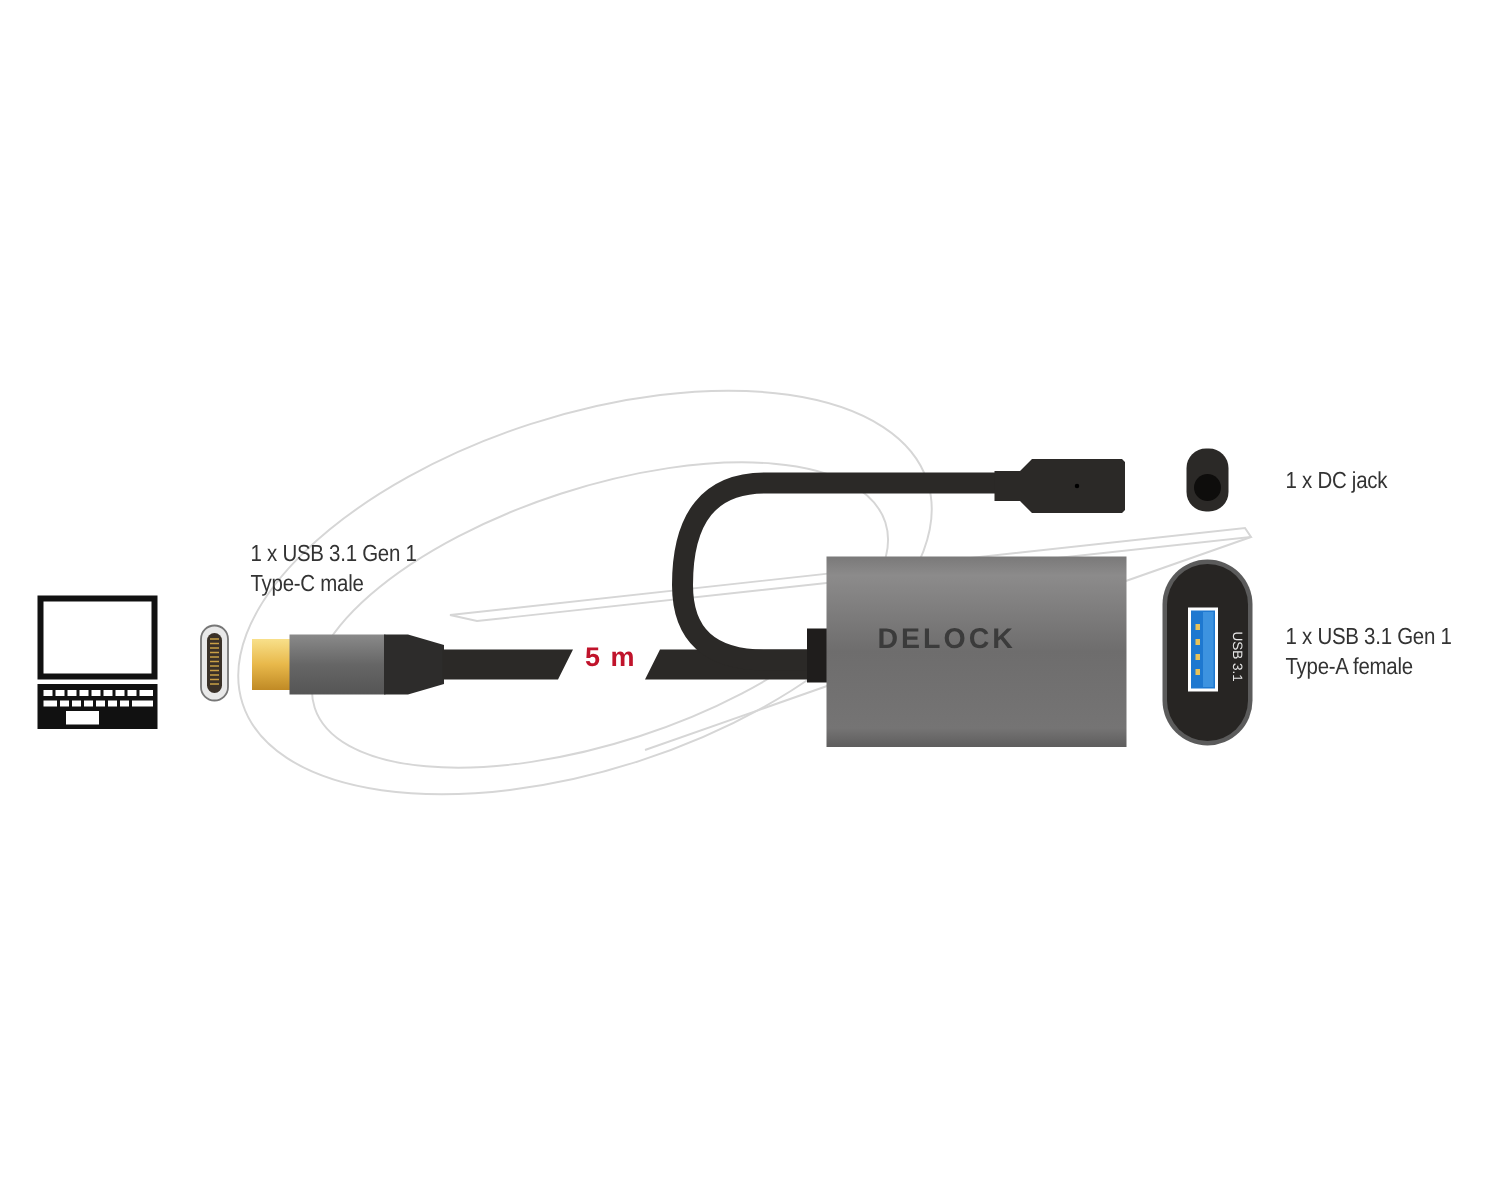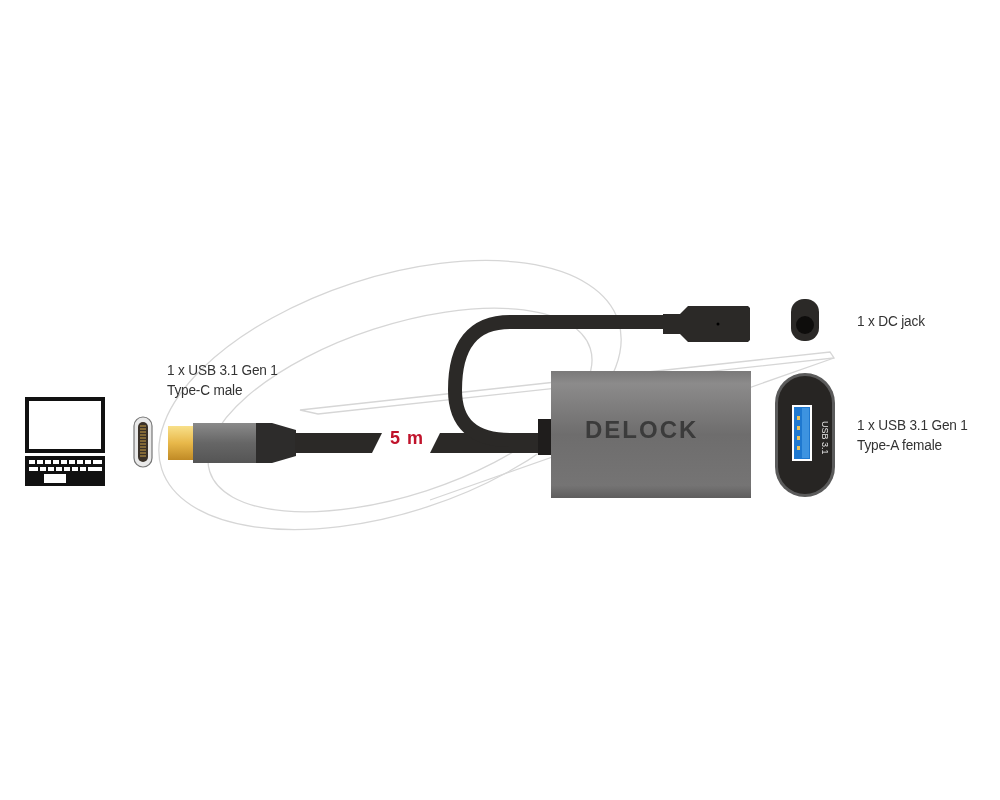--- a/index.html
+++ b/index.html
@@ -5,21 +5,21 @@
   html, body { margin: 0; padding: 0; background: #ffffff; }
   body { width: 1000px; height: 800px; position: relative; overflow: hidden;
          font-family: "Liberation Sans", "DejaVu Sans", sans-serif; }
   .abs { position: absolute; }
   .label { position: absolute; color: #333333; font-size: 15.5px; line-height: 20px;
            font-family: "Liberation Sans", sans-serif; letter-spacing: -0.2px; transform: scaleX(0.88); transform-origin: left top; }
   .label span { display: block; white-space: nowrap; }
   #swoosh { position: absolute; left: 0; top: 0; }
   .length-label { position: absolute; color: #c0132b; font-weight: bold; font-size: 18px;
                   font-family: "Liberation Sans", sans-serif; left: 390px; top: 428px; letter-spacing: 1px; text-align: center; }
-  .brand { position: absolute; left: 585px; top: 416px; font-size: 24px; font-weight: bold;
+  .brand { position: absolute; left: 585px; top: 416px; font-size: 19px; font-weight: bold;
            color: #3b3b3b; letter-spacing: 2px; font-family: "Liberation Sans", sans-serif; }
   .port-text { position: absolute; color: #e6e6e6; font-size: 9px; font-family: "Liberation Sans", sans-serif;
                transform: rotate(90deg); transform-origin: left top; white-space: nowrap; }
 </style>
 </head>
 <body>
 
 <svg id="swoosh" width="1000" height="800" viewBox="0 0 1000 800">
   <g fill="none" stroke="#d6d6d6" stroke-width="1.3">
     <ellipse cx="390" cy="395" rx="240" ry="118" transform="rotate(-18 390 395)"></ellipse>

